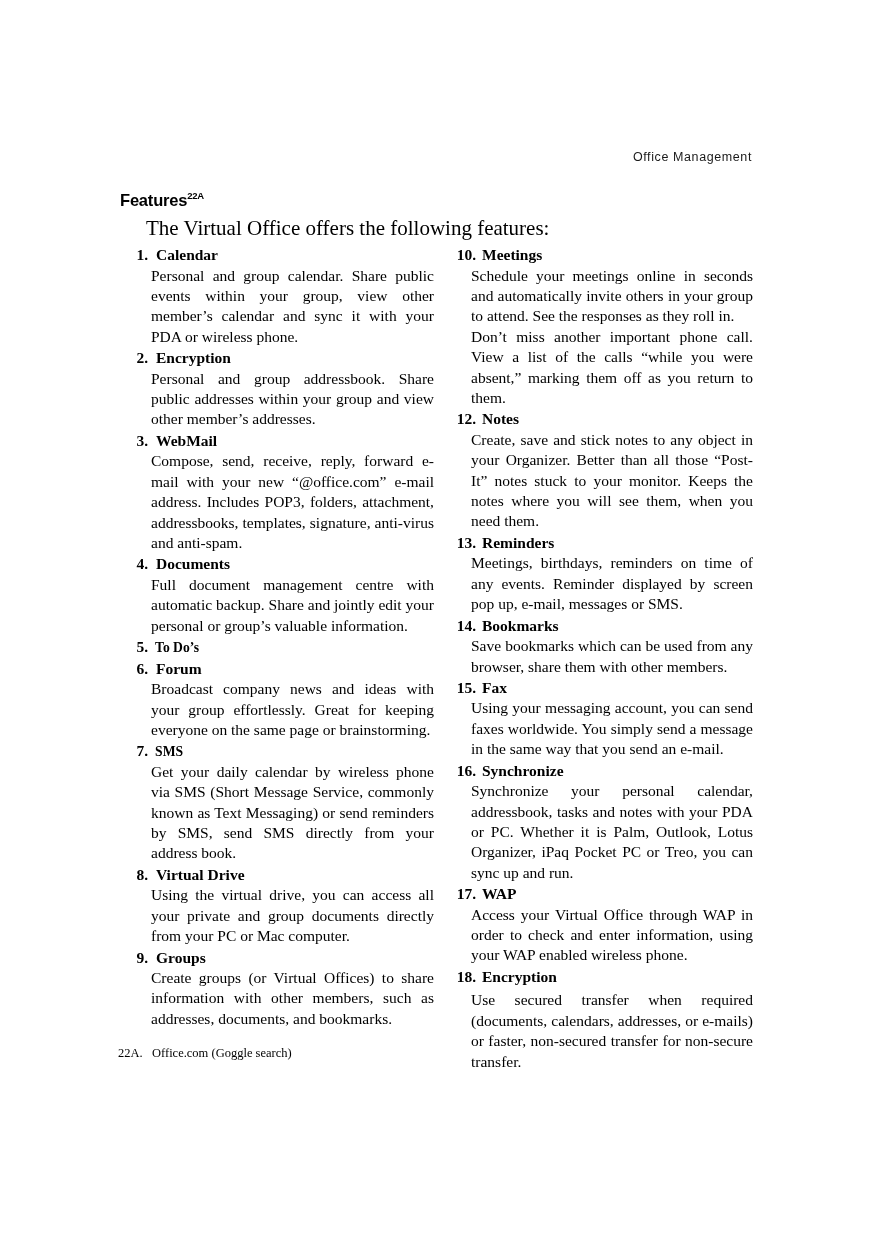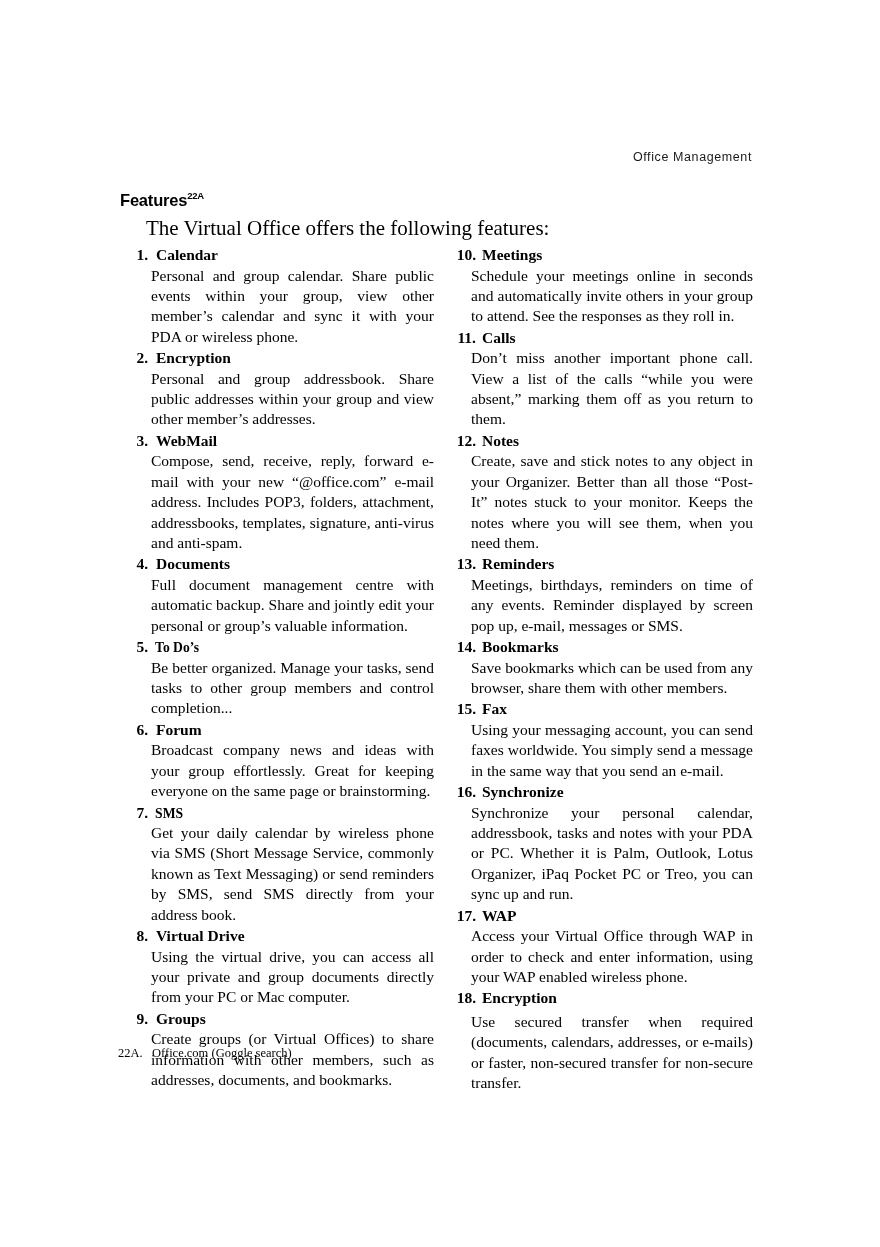--- a/index.html
+++ b/index.html
@@ -178,21 +178,20 @@
         <span class="feature-head">
           <span class="feature-num">4.</span><span class="feature-title">Documents</span>
         </span>
         <span class="feature-body">Full document management centre with automatic backup. Share and jointly edit your personal or group’s valuable information.</span>
       </div>
 
       <div class="feature">
         <span class="feature-head">
           <span class="feature-num">5.</span><span class="feature-title condensed">To Do’s</span>
         </span>
-        <span class="feature-body">Be better organized. Manage your tasks, send tasks to other group members and control completion...</span>
       </div>
 
       <div class="feature">
         <span class="feature-head">
           <span class="feature-num">6.</span><span class="feature-title">Forum</span>
         </span>
         <span class="feature-body">Broadcast company news and ideas with your group effortlessly. Great for keeping everyone on the same page or brainstorming.</span>
       </div>
 
       <div class="feature">
@@ -221,23 +220,20 @@
     <div class="col col-right">
 
       <div class="feature">
         <span class="feature-head">
           <span class="feature-num wide">10.</span><span class="feature-title">Meetings</span>
         </span>
         <span class="feature-body">Schedule your meetings online in seconds and automatically invite others in your group to attend. See the responses as they roll in.</span>
       </div>
 
       <div class="feature">
-        <span class="feature-head">
-          <span class="feature-num wide">11.</span><span class="feature-title">Calls</span>
-        </span>
         <span class="feature-body">Don’t miss another important phone call. View a list of the calls “while you were absent,” marking them off as you return to them.</span>
       </div>
 
       <div class="feature">
         <span class="feature-head">
           <span class="feature-num wide">12.</span><span class="feature-title">Notes</span>
         </span>
         <span class="feature-body">Create, save and stick notes to any object in your Organizer. Better than all those “Post-It” notes stuck to your monitor. Keeps the notes where you will see them, when you need them.</span>
       </div>
 

